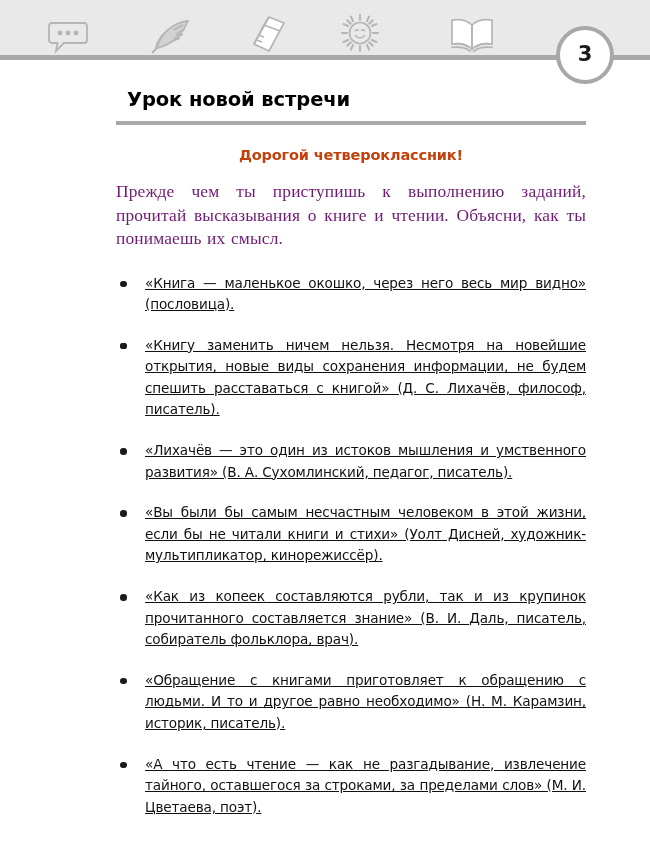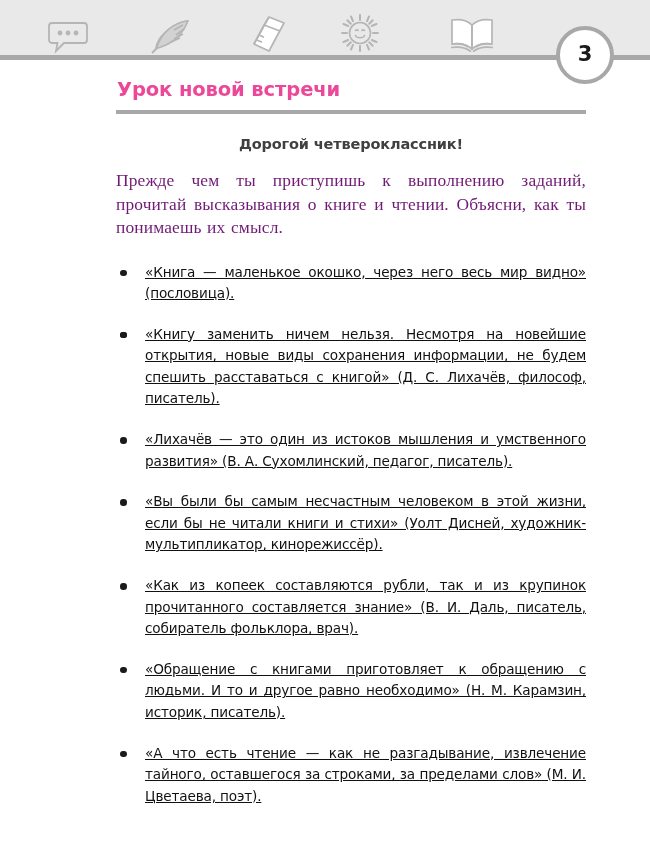--- a/index.html
+++ b/index.html
@@ -85,39 +85,39 @@
   .content {
     position: absolute;
     left: 116px;
     top: 78px;
     width: 470px;
   }
   .lesson-title {
     font-family: "DejaVu Sans", sans-serif;
     font-weight: bold;
     font-size: 19.5px;
-    color: #ec4899;
+    color: #000000;
     letter-spacing: -0.1px;
-    margin: 0;
+    margin: 10px;
     padding: 0 0 0 1px;
   }
   .title-rule {
     margin-top: 9px;
     width: 470px;
     height: 4px;
     background: #a8a8a8;
   }
 
   .greeting {
     margin-top: 22px;
     text-align: center;
     font-family: "DejaVu Sans", sans-serif;
     font-weight: bold;
     font-size: 14.5px;
-    color: #404040;
+    color: #c2410c;
     letter-spacing: -0.15px;
   }
 
   .intro {
     margin-top: 17px;
     font-family: "Liberation Serif", serif;
     font-size: 17.4px;
     line-height: 23.5px;
     color: #701a75;
     text-align: justify;

